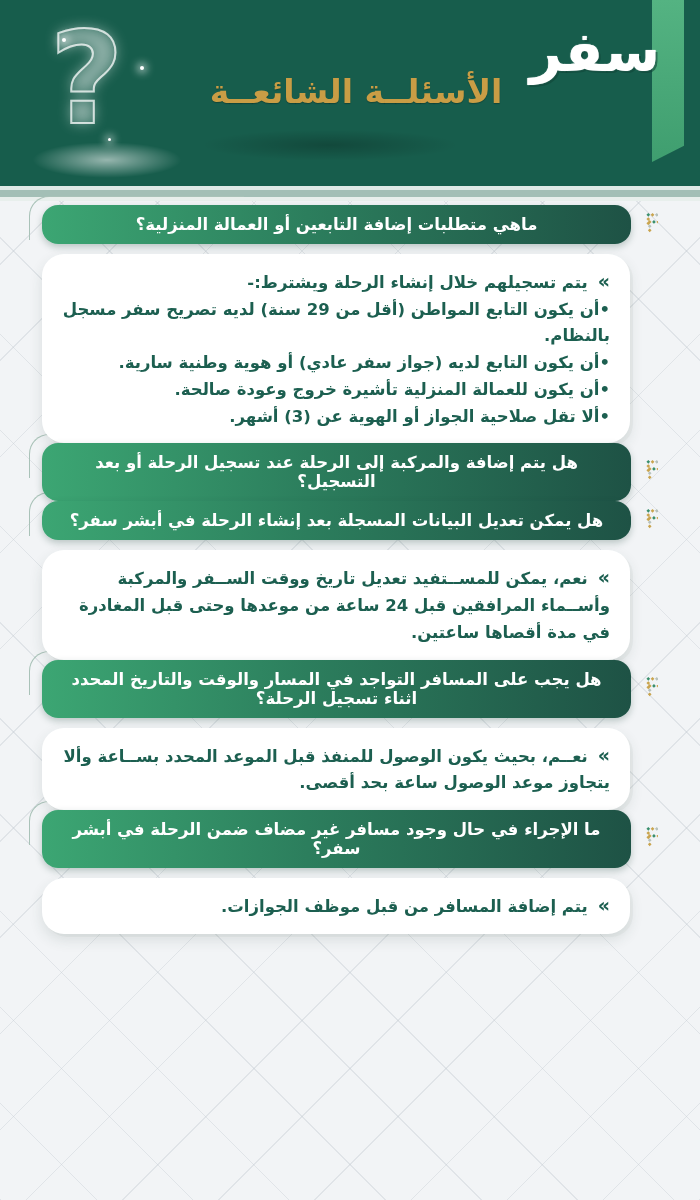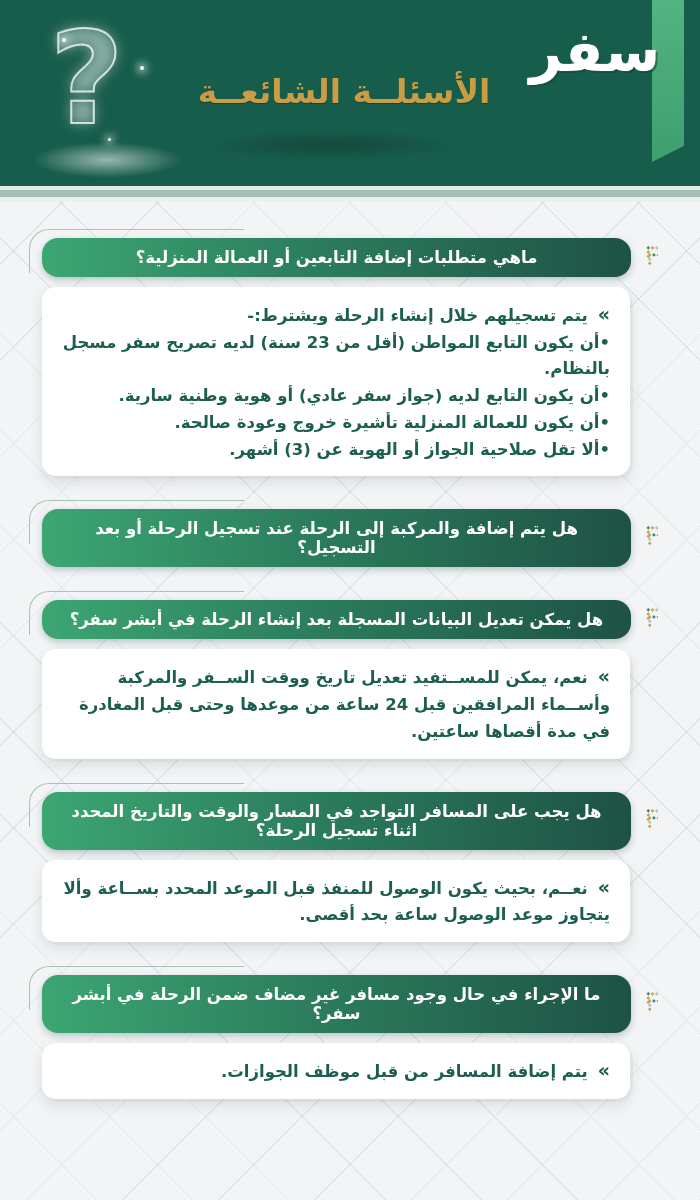--- a/index.html
+++ b/index.html
@@ -14,51 +14,51 @@
       repeating-linear-gradient(-45deg, rgba(195,202,209,.38) 0 1px, transparent 1px 68px);
   }
   
   .header{ position:relative; height:186px; background:#175d4c; flex:none; z-index:3; }
   .side-strip{ position:absolute; right:16px; top:0; width:32px; height:162px;
     background:linear-gradient(180deg,#54b382,#3f9e6f);
     clip-path:polygon(0 0,100% 0,100% 90%,0 100%); z-index:1; }
   .brand{ position:absolute; right:40px; top:22px; z-index:2; text-align:center;
     color:#fff; font-weight:bold; font-size:56px; line-height:1.08;
     text-shadow:2px 2px 0 rgba(16,70,56,.6), 0 0 1px #fff; letter-spacing:-1px;}
-  .header-title{ position:absolute; right:206px; top:72px; width:300px; text-align:center;
+  .header-title{ position:absolute; right:194px; top:72px; width:300px; text-align:center;
     color:#c99d45; font-size:33px; font-weight:bold; z-index:2;
     text-shadow:0 1px 1px rgba(0,0,0,.25); }
   .title-shadow{ position:absolute; right:230px; top:128px; width:280px; height:34px;
     background:radial-gradient(ellipse at center, rgba(0,0,0,.22) 0%, rgba(0,0,0,0) 65%); }
   .qmark-wrap{ position:absolute; left:22px; top:8px; width:160px; height:172px; z-index:2; }
   .qmark{ position:absolute; left:28px; top:-4px; font-size:128px; font-weight:bold;
     color:rgba(255,255,255,.10); transform:scaleX(-1);
     -webkit-text-stroke:2px rgba(255,255,255,.75);
     text-shadow:0 0 14px rgba(255,255,255,.45); }
   .qmark-glow{ position:absolute; left:10px; bottom:2px; width:150px; height:36px;
     background:radial-gradient(ellipse at center, rgba(255,255,255,.55) 0%, rgba(255,255,255,0) 70%); }
   .sparkle{ position:absolute; width:4px; height:4px; border-radius:50%; background:#fff;
     box-shadow:0 0 8px 2px rgba(255,255,255,.9); }
   .s1{ left:40px; top:30px; } .s2{ left:118px; top:58px; } .s3{ left:86px; top:130px; width:3px;height:3px;}
   .strip{ flex:none; } 
   .strip1{ height:4px; background:#dfe9e6; }
   .strip2{ height:7px; background:#a3bfb6; }
   .strip3{ height:4px; background:#e8efec; }
   
   main{ flex:1; padding:4px 42px 0; position:relative; z-index:1; }
-  .qa{ position:relative; margin-top:33px; }
+  .qa{ position:relative; }
   .corner-deco{ position:absolute; left:-13px; top:-9px; width:215px; height:44px;
     border-top:1.5px solid #a9c2b8; border-left:1.5px solid #a9c2b8;
     border-top-left-radius:20px; z-index:0; pointer-events:none; }
   .q-row{ display:flex; align-items:center; gap:9px; position:relative; z-index:1; }
   .q-pill{ flex:1; background:linear-gradient(to left,#1e5245 0%,#2c7e5d 55%,#3ca673 100%);
     border-radius:16px; color:#fff; text-align:center; padding:10px 20px;
     font-size:16.5px; font-weight:bold; box-shadow:0 3px 7px rgba(20,60,48,.25); }
   .chev{ flex:none; width:18px; height:26px; }
-  .a-card{ background:#fff; border-radius:14px; margin:10px 28px 0 0;
+  .a-card{ background:#fff; border-radius:22px; margin:10px 28px 0 0;
     padding:12px 20px 13px; color:#1c5f50; font-weight:bold; font-size:16.5px;
     line-height:1.62; text-align:right; position:relative; z-index:1;
     box-shadow:0 6px 14px rgba(40,65,55,.12), 3px 3px 0 rgba(40,65,55,.04); }
   .marker{ display:inline-block; margin-left:10px; font-size:19px; }
   .bullet-line{ display:block; }
 </style>
 </head>
 <body>
 
 <div class="poster">
@@ -98,21 +98,21 @@
               <rect x="3" y="2" width="2.6" height="2.6" fill="#c9a44e"></rect>
               <rect x="0" y="5" width="2.6" height="2.6" fill="#3a8f6d"></rect>
               <rect x="3" y="8" width="2.6" height="2.6" fill="#c9a44e"></rect>
               <rect x="6" y="11" width="2.6" height="2.6" fill="#c9a44e"></rect>
           </g>
         </svg>
         <div class="q-pill">ماهي متطلبات إضافة التابعين أو العمالة المنزلية؟</div>
       </div>
       <div class="a-card">
         <div><span class="marker" dir="ltr">«</span><span>يتم تسجيلهم خلال إنشاء الرحلة ويشترط:-</span></div>
-        <span class="bullet-line">•أن يكون التابع المواطن (أقل من 23 سنة) لديه تصريح سفر مسجل بالنظام.</span>
+        <span class="bullet-line">•أن يكون التابع المواطن (أقل من 29 سنة) لديه تصريح سفر مسجل بالنظام.</span>
         <span class="bullet-line">•أن يكون التابع لديه (جواز سفر عادي) أو هوية وطنية سارية.</span>
         <span class="bullet-line">•أن يكون للعمالة المنزلية تأشيرة خروج وعودة صالحة.</span>
         <span class="bullet-line">•ألا تقل صلاحية الجواز أو الهوية عن (3) أشهر.</span>
       </div>
     </section>
 
     <section class="qa">
       <div class="corner-deco"></div>
       <div class="q-row">
         <svg class="chev" viewBox="0 0 18 26">

